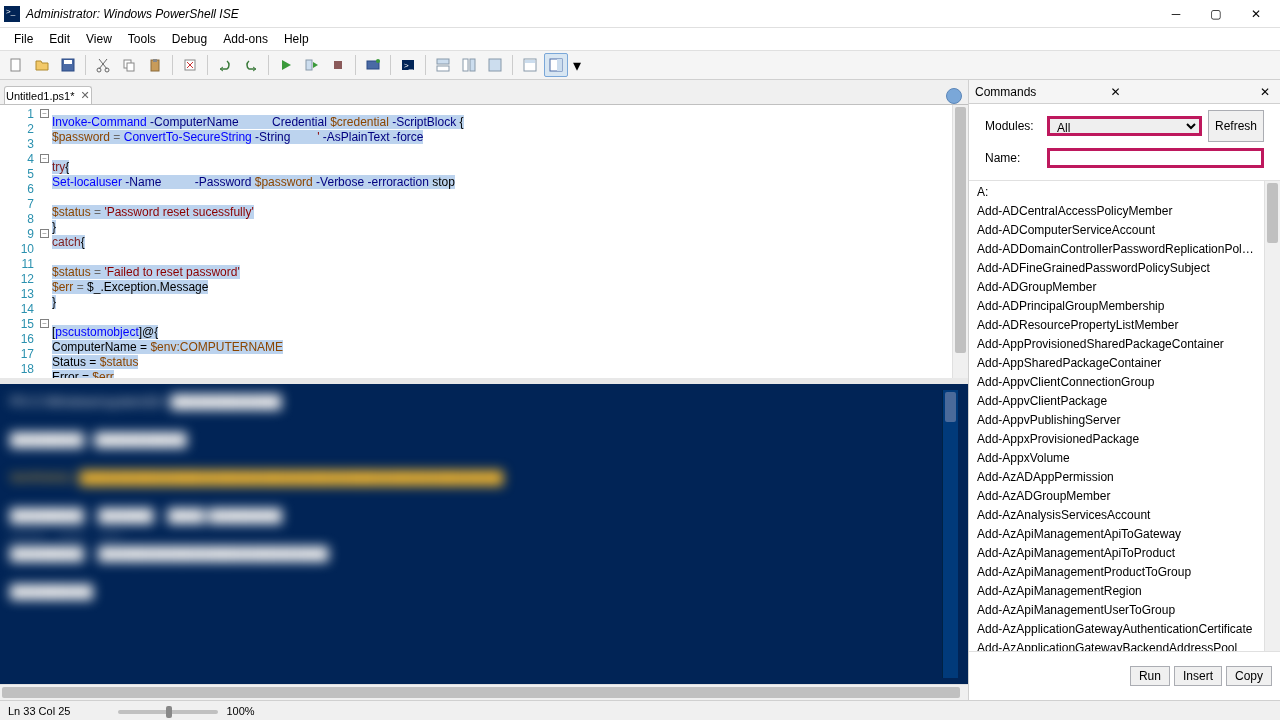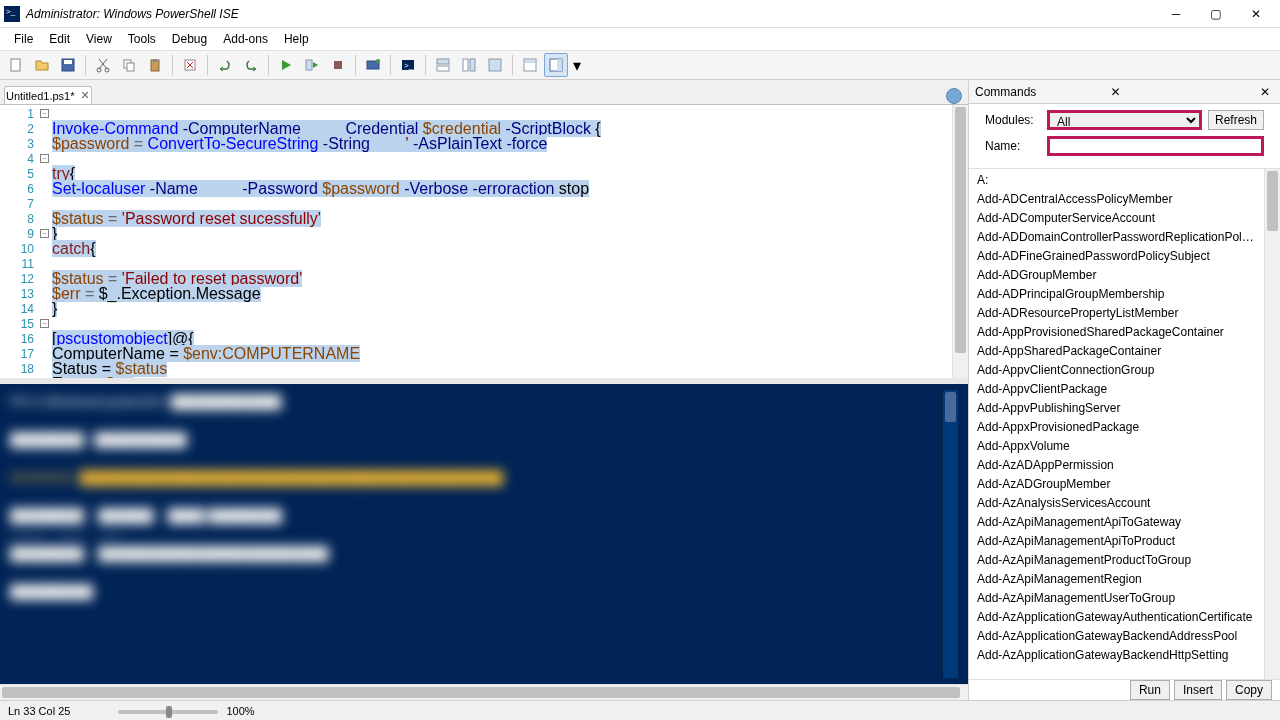--- a/index.html
+++ b/index.html
@@ -27,21 +27,21 @@
 .tabs { height: 24px; background: #f0f0f0; display: flex; align-items: flex-end; padding-left: 4px; }
 .tab { background: #fff; border: 1px solid #c0c0c0; border-bottom: none; padding: 2px 1px; font-size: 11px; display: flex; align-items: center; gap: 6px; border-radius: 3px 3px 0 0; }
 .tab .tclose { cursor: pointer; font-size: 11px; color:#666;}
 .tabend { margin-left: auto; margin-right: 6px; }
 .dropball { width:16px; height:16px; border-radius:50%; background:#7aa7d8; border:1px solid #5b86b8; }
 
 .editor { flex: 1; display: flex; background: #fff; overflow: hidden; position: relative; border-top:1px solid #c0c0c0;}
 .gutter { width: 40px; background: #fff; text-align: right; padding: 2px 6px 2px 2px; font-family: Consolas, monospace; font-size: 12px; color: #2b91af; line-height: 15px; user-select: none; }
 .foldcol { width: 12px; background:#fff; position:relative; }
 .foldmark { position:absolute; left:0; width:9px; height:9px; border:1px solid #808080; font-size:8px; line-height:7px; text-align:center; background:#fff; color:#808080;}
-.codearea { flex: 1; font-family: Consolas, monospace; font-size: 16px; line-height: 15px; padding: 16px 0; white-space: pre; overflow: hidden; }
+.codearea { flex: 1; font-family: Consolas, monospace; font-size: 12px; line-height: 15px; padding: 10px 0; white-space: pre; overflow: hidden; }
 .codeline { height: 15px; }
 .sel { background: #bcd3ee; }
 .k-cmd { color: #0000ff; }
 .k-param { color: #000080; }
 .k-var { color: #8b4500; }
 .k-str { color: #8b0000; }
 .k-op { color: #696969; }
 .k-kw { color: #7f1d1d; }
 .blurred { filter: blur(3px); color:#888;}
 .scrollv { width: 16px; background: #f0f0f0; border-left: 1px solid #e0e0e0; position:relative;}
@@ -57,28 +57,28 @@
 .consoleline { margin: 4px 0; color:#f0f0f0;}
 .consolewarn { color:#e8b030;}
 
 .cmdhdr { height: 24px; background: #f5f5f5; border-bottom: 1px solid #d0d0d0; display: flex; align-items: center; padding: 0 6px; font-size: 12px; }
 .cmdhdr .ctitle { flex: 1; }
 .cmdhdr .cclose { cursor: pointer; padding:0 4px;}
 .cmdfilter { padding: 6px 16px; font-size: 12px; }
 .cmdrow { display: flex; align-items: center; margin-bottom: 6px; gap: 6px; }
 .cmdrow label { width: 56px; }
 .cmdrow select, .cmdrow input { flex: 1; font-size: 12px; padding: 1px 3px; border: 3px solid #be185d; height:20px;text-decoration:underline;}
-.refreshbtn { font-size: 12px; padding: 1px 6px; border: 1px solid #abadb3; background: #f0f0f0; cursor: pointer; height:20px;}
+.refreshbtn { font-size: 12px; padding: 1px 6px; border: 1px solid #abadb3; background: #f0f0f0; cursor: pointer; height:32px;}
 
 .cmdlist { flex: 1; overflow: hidden; font-size: 12px; border-top: 1px solid #e0e0e0; display:flex;}
 .cmdlistinner { flex:1; padding: 2px 0; overflow:hidden;}
 .cmditem { padding: 1px 8px; cursor: pointer; white-space: nowrap; overflow: hidden; text-overflow: ellipsis; line-height:17px;}
 .cmdlist .scrollthumb { top:2px; height:60px;}
 
-.cmdfoot { padding: 0 8px; display: flex; justify-content: flex-end; gap: 4px; border-top: 1px solid #e0e0e0; }
+.cmdfoot { padding: 14px 8px; display: flex; justify-content: flex-end; gap: 4px; border-top: 1px solid #e0e0e0; }
 .cmdfoot button { font-size: 12px; padding: 2px 8px; border: 1px solid #abadb3; background: #f0f0f0; cursor: pointer; }
 
 .statusbar { height: 20px; background: #f0f0f0; border-top: 1px solid #d0d0d0; display: flex; align-items: center; font-size: 11px; padding: 0 8px; }
 .statusbar .stleft { flex: 1; }
 .statusbar .stpos { margin-right: 40px; }
 .statusbar .stzoom { }
 .zoomslider { width:100px; height:4px; background:#c0c0c0; margin:0 8px; position:relative; display:inline-block; vertical-align:middle; border-radius:2px;}
 .zoomslider::after { content:""; position:absolute; left:48px; top:-4px; width:6px; height:12px; background:#888; border-radius:2px;}
 
 .bottomscroll { height:16px; background:#f0f0f0; border-top:1px solid #e0e0e0; position:relative;}

